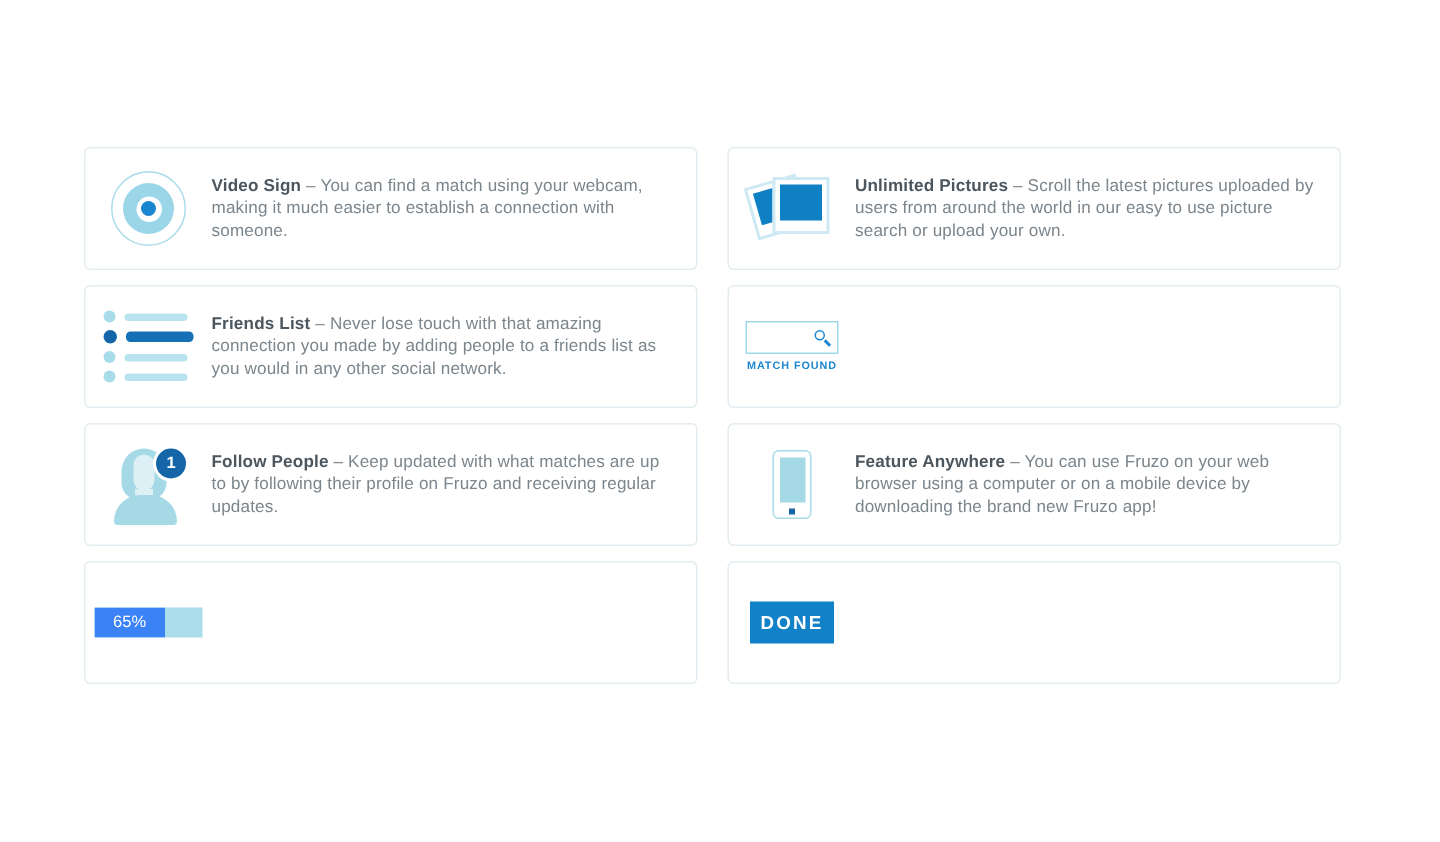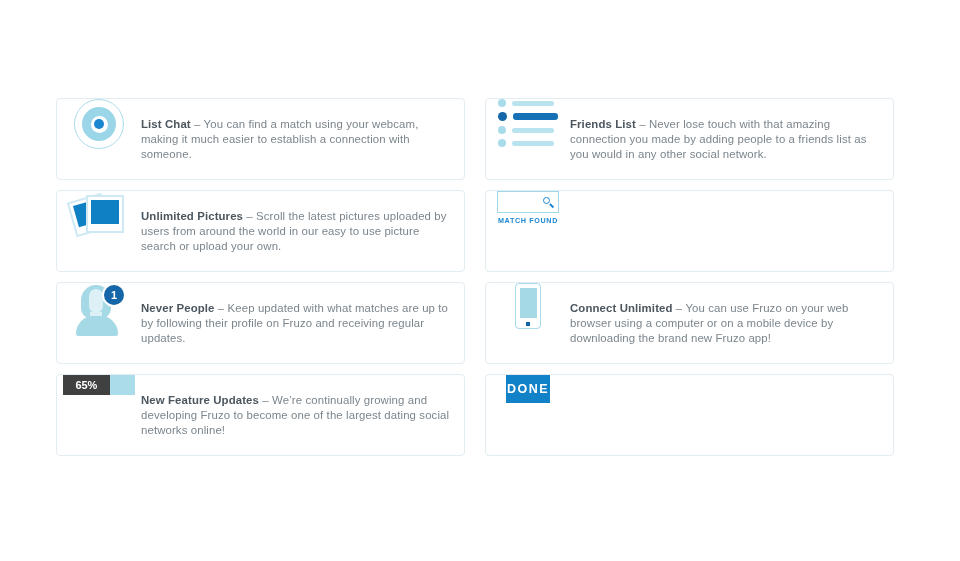--- a/index.html
+++ b/index.html
@@ -37,20 +37,21 @@
     background: #ffffff;
     display: flex;
     align-items: flex-start;
     padding: 0;
   }
   .card-icon {
     width: 84px;
     min-width: 84px;
     height: 80px;
     display: flex;
+    align-items: center;
     justify-content: center;
     position: relative;
   }
   .card-text {
     padding-top: 18px;
     padding-right: 12px;
     font-size: 11.4px;
     line-height: 14.9px;
     color: #7b858c;
     letter-spacing: 0.01em;
@@ -202,30 +203,30 @@
 
   
   .progress {
     width: 72px; height: 20px;
     background: #aadcea;
     display: flex; align-items: center;
     overflow: hidden;
   }
   .progress-fill {
     height: 100%;
-    background: #404040;
+    background: #3b82f6;
     color: #ffffff;
     font-size: 11px;
-    font-weight: bold;
+    font-weight: normal;
     display: flex; align-items: center; justify-content: center;
   }
 
   
   .done-badge {
-    width: 44px; height: 28px;
+    width: 56px; height: 28px;
     background: #1181c8;
     color: #ffffff;
     font-size: 12.5px;
     font-weight: bold;
     letter-spacing: 0.12em;
     display: flex; align-items: center; justify-content: center;
   }
 </style>
 </head>
 <body>
@@ -237,21 +238,37 @@
       <div class="card-icon">
         <div class="vc-outer">
           <div class="vc-mid">
             <div class="vc-ring">
               <div class="vc-dot"></div>
             </div>
           </div>
         </div>
       </div>
       <div class="card-text">
-        <span class="card-title">List Chat</span><span> – </span><span>You can find a match using your webcam, making it much easier to establish a connection with someone.</span>
+        <span class="card-title">Video Sign</span><span> – </span><span>You can find a match using your webcam, making it much easier to establish a connection with someone.</span>
+      </div>
+    </div>
+
+    <div class="card">
+      <div class="card-icon">
+        <div class="pic-wrap">
+          <div class="pic-frame pic-back">
+            <div class="pic-inner"></div>
+          </div>
+          <div class="pic-frame pic-front">
+            <div class="pic-inner"></div>
+          </div>
+        </div>
+      </div>
+      <div class="card-text">
+        <span class="card-title">Unlimited Pictures</span><span> – </span><span>Scroll the latest pictures uploaded by users from around the world in our easy to use picture search or upload your own.</span>
       </div>
     </div>
 
     <div class="card">
       <div class="card-icon">
         <div class="fl-wrap">
           <div class="fl-row">
             <span class="fl-dot"></span>
             <span class="fl-line"></span>
           </div>
@@ -264,36 +281,20 @@
             <span class="fl-line"></span>
           </div>
           <div class="fl-row">
             <span class="fl-dot"></span>
             <span class="fl-line"></span>
           </div>
         </div>
       </div>
       <div class="card-text">
         <span class="card-title">Friends List</span><span> – </span><span>Never lose touch with that amazing connection you made by adding people to a friends list as you would in any other social network.</span>
-      </div>
-    </div>
-
-    <div class="card">
-      <div class="card-icon">
-        <div class="pic-wrap">
-          <div class="pic-frame pic-back">
-            <div class="pic-inner"></div>
-          </div>
-          <div class="pic-frame pic-front">
-            <div class="pic-inner"></div>
-          </div>
-        </div>
-      </div>
-      <div class="card-text">
-        <span class="card-title">Unlimited Pictures</span><span> – </span><span>Scroll the latest pictures uploaded by users from around the world in our easy to use picture search or upload your own.</span>
       </div>
     </div>
 
     <div class="card">
       <div class="card-icon">
         <div class="search-wrap">
           <div class="search-box">
             <span class="magnifier">
               <span class="lens"></span>
               <span class="handle"></span>
@@ -308,45 +309,42 @@
       <div class="card-icon">
         <div class="fp-wrap">
           <div class="fp-hair"></div>
           <div class="fp-face"></div>
           <div class="fp-neck"></div>
           <div class="fp-body"></div>
           <div class="fp-badge">1</div>
         </div>
       </div>
       <div class="card-text">
-        <span class="card-title">Never People</span><span> – </span><span>Keep updated with what matches are up to by following their profile on Fruzo and receiving regular updates.</span>
+        <span class="card-title">Follow People</span><span> – </span><span>Keep updated with what matches are up to by following their profile on Fruzo and receiving regular updates.</span>
       </div>
     </div>
 
     <div class="card">
       <div class="card-icon">
         <div class="phone">
           <div class="phone-screen"></div>
           <div class="phone-home"></div>
         </div>
       </div>
       <div class="card-text">
-        <span class="card-title">Connect Unlimited</span><span> – </span><span>You can use Fruzo on your web browser using a computer or on a mobile device by downloading the brand new Fruzo app!</span>
+        <span class="card-title">Feature Anywhere</span><span> – </span><span>You can use Fruzo on your web browser using a computer or on a mobile device by downloading the brand new Fruzo app!</span>
       </div>
     </div>
 
     <div class="card">
       <div class="card-icon">
         <div class="progress">
           <div class="progress-fill" id="progress-fill" style="width: 65%;">65%</div>
         </div>
       </div>
-      <div class="card-text">
-        <span class="card-title">New Feature Updates</span><span> – </span><span>We’re continually growing and developing Fruzo to become one of the largest dating social networks online!</span>
-      </div>
     </div>
 
     <div class="card">
       <div class="card-icon">
         <div class="done-badge">DONE</div>
       </div>
     </div>
 
   </div>
 </div>

